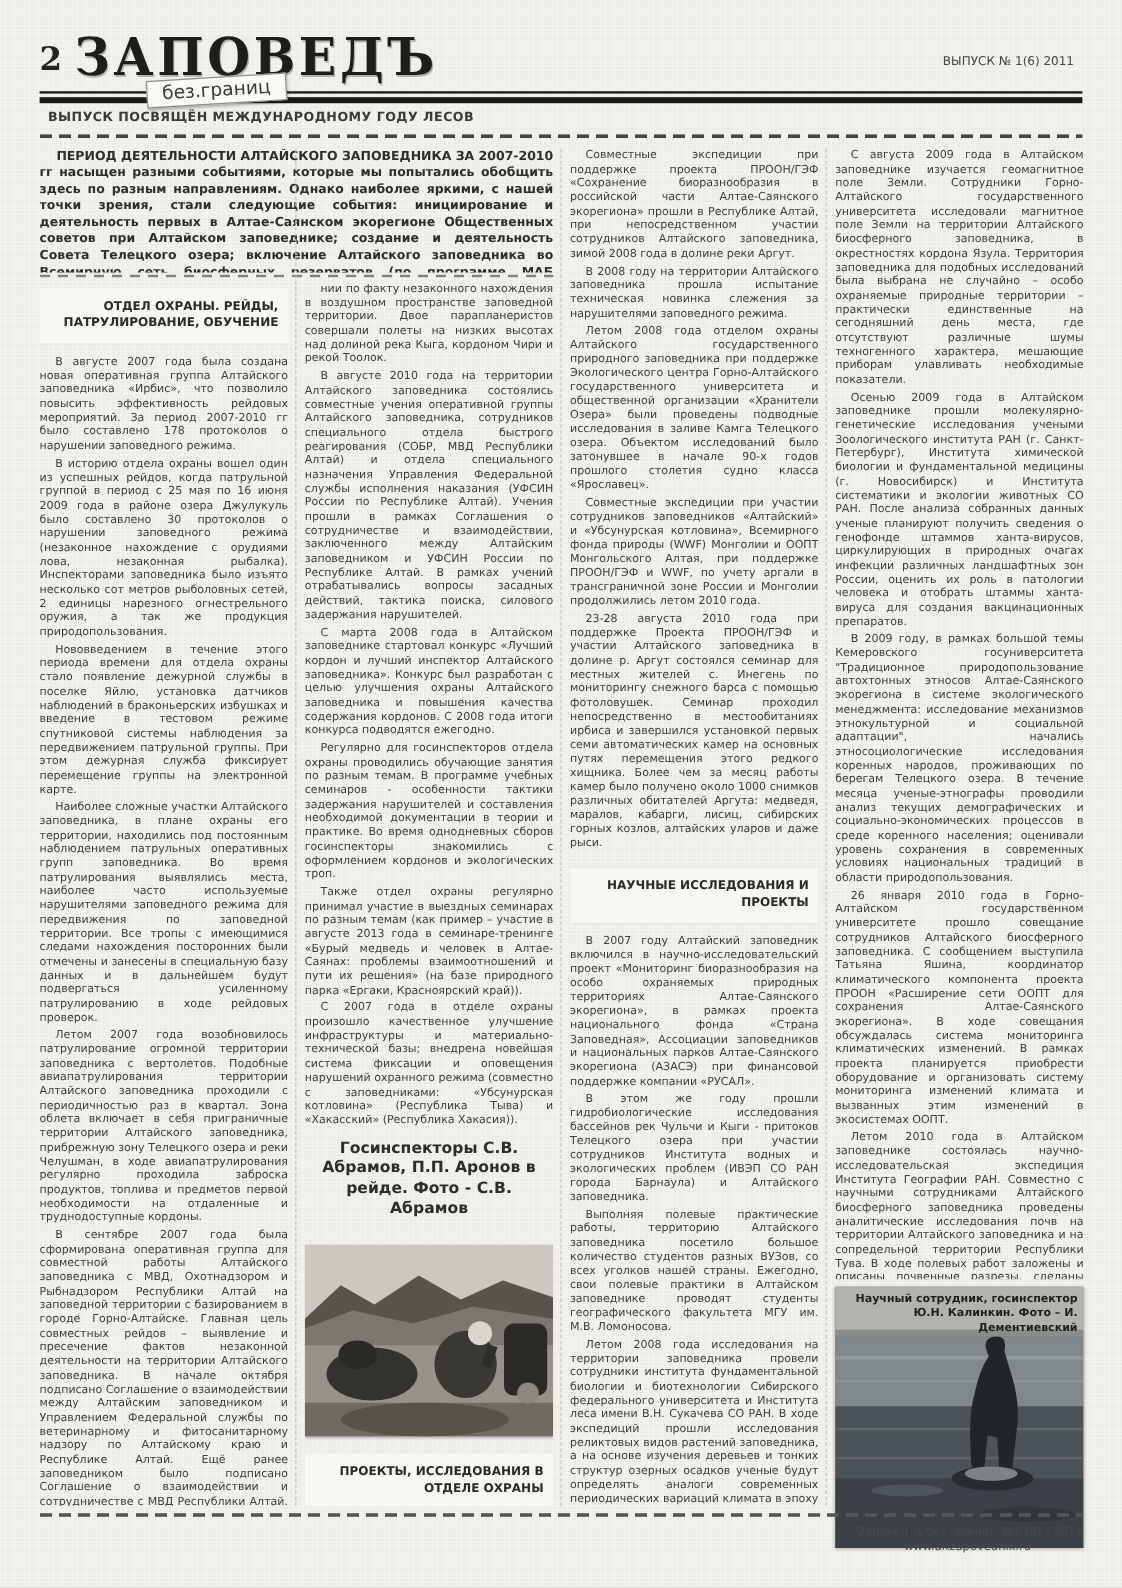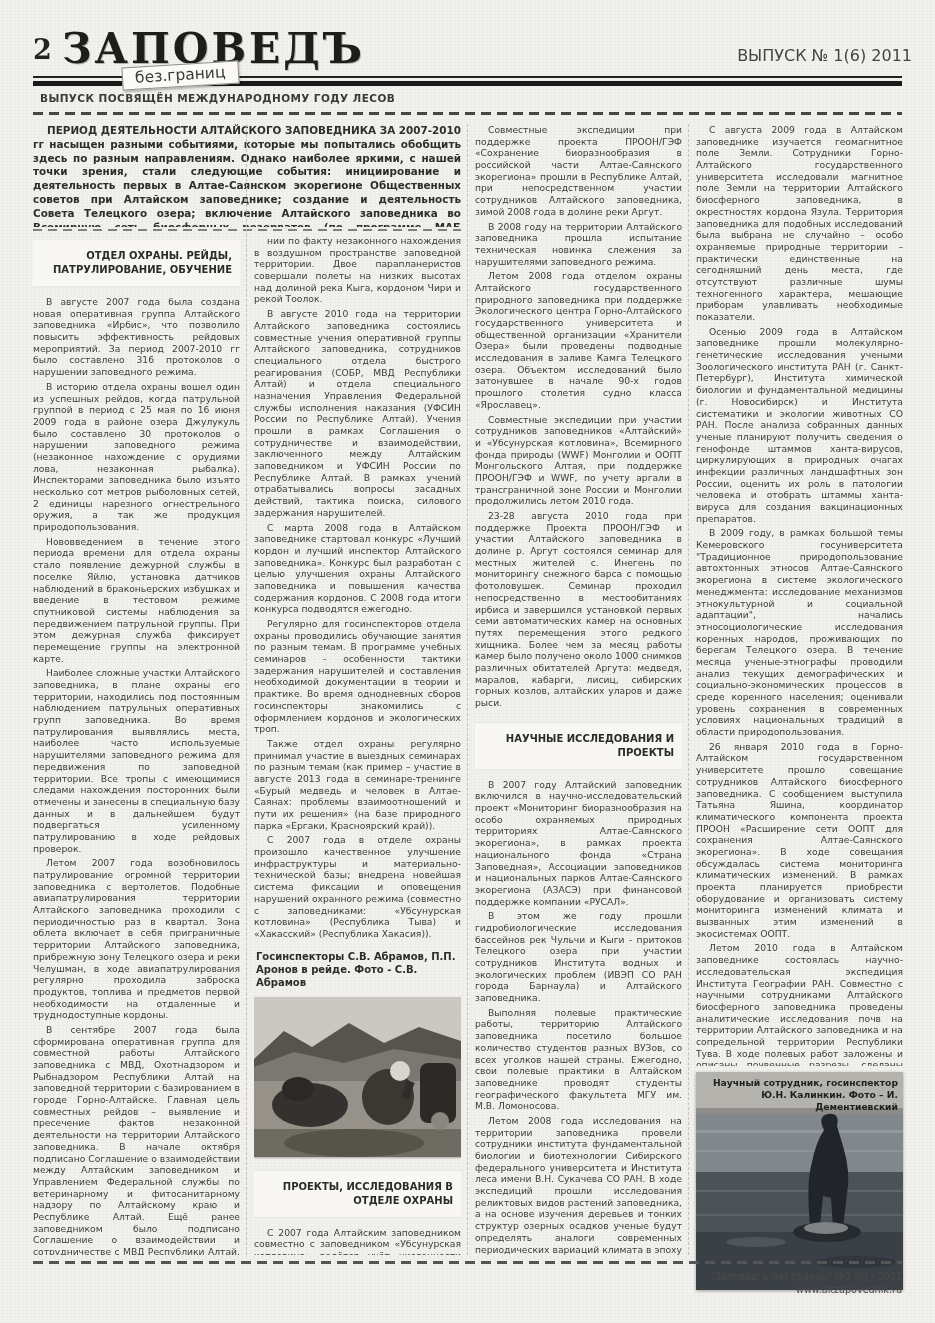--- a/index.html
+++ b/index.html
@@ -8,51 +8,51 @@
     background:#f0efeb;
     background-image:
       repeating-linear-gradient(0deg, rgba(0,0,0,0.015) 0 1px, transparent 1px 3px),
       repeating-linear-gradient(90deg, rgba(255,255,255,0.25) 0 1px, transparent 1px 4px);
     font-family:"DejaVu Sans", sans-serif;color:#3c3c3c;overflow:hidden;
   }
   
   .page-number{position:absolute;left:33px;top:34px;font-family:"DejaVu Serif",serif;font-size:27px;font-weight:bold;color:#242424;}
   .masthead{position:absolute;left:62px;top:24px;font-family:"DejaVu Serif",serif;font-size:41px;font-weight:bold;letter-spacing:3px;color:#1d1d1c;transform:scaleY(1.06);text-shadow:1px 1px 0 rgba(0,0,0,.25);}
   .masthead-sub{position:absolute;left:122px;top:64px;z-index:3;background:#fbfaf6;border:1px solid #8f8d88;box-shadow:1px 2px 2px rgba(0,0,0,.25);padding:1px 12px 2px;font-size:15.5px;color:#3a3a38;transform:rotate(-3.5deg);}
-  .issue-label{position:absolute;right:23px;top:46px;font-size:16px;color:#454545;}
+  .issue-label{position:absolute;right:40px;top:46px;font-size:10px;color:#454545;}
   .rule-thin{position:absolute;left:33px;width:869px;top:76px;height:2px;background:#202020;}
   .rule-thick{position:absolute;left:33px;width:869px;top:81px;height:5px;background:#1a1a1a;}
   .theme-line{position:absolute;left:40px;top:92px;font-size:10.5px;font-weight:bold;letter-spacing:.4px;color:#3a3a3a;}
   .dash-row{position:absolute;height:3px;background:repeating-linear-gradient(90deg,#454545 0 10px,transparent 10px 16px);}
   #dash-top{left:33px;width:869px;top:112px;}
   #dash-intro{left:33px;width:428px;top:229px;height:2px;background:repeating-linear-gradient(90deg,#83817c 0 9px,transparent 9px 15px);}
   #dash-footer{left:33px;width:869px;top:1261px;height:2.5px;background:repeating-linear-gradient(90deg,#555 0 10px,transparent 10px 16px);}
   
   .intro{position:absolute;left:33px;top:124px;width:428px;height:103px;overflow:hidden;
     font-size:10.4px;line-height:1.33;font-weight:bold;color:#2e2e2d;text-align:justify;text-indent:14px;}
   
   .col{position:absolute;width:207px;font-size:9.2px;line-height:1.27;text-align:justify;color:#3d3d3c;overflow:hidden;}
   #col1{left:33px;top:240px;height:1015px;}
   #col2{left:254px;top:235px;height:1020px;}
   #col3{left:475px;top:124px;height:1131px;}
   #col4-text{left:696px;top:124px;height:942px;}
   .col p{margin:0 0 3px;text-indent:13px;}
   .col-heading{background:#f8f7f3;box-shadow:0 0 0 1px rgba(0,0,0,.03);text-align:right;font-weight:bold;font-size:10px;line-height:1.4;padding:9px 8px;margin:0 0 10px;color:#2b2b2a;text-indent:0;}
   .col-heading.mid{margin-top:14px;}
-  .photo-caption{font-weight:bold;text-align:left;font-size:10px;line-height:1.3;margin:10px 2px 8px;text-indent:0;color:#2d2d2c;}
+  .photo-caption{font-weight:bold;text-align:center;font-size:13px;line-height:1.3;margin:10px 2px 20px;text-indent:0;color:#2d2d2c;}
   .vsep{position:absolute;top:124px;height:1131px;width:0;border-left:1px dashed #c3c1bb;}
   #vsep1{left:246px;} #vsep2{left:467px;} #vsep3{left:688px;}
   
   .photo1{width:207px;height:160px;display:block;margin:0 0 6px;box-shadow:0 1px 2px rgba(0,0,0,.3);}
   .photo2-wrap{position:absolute;left:696px;top:1072px;width:207px;height:218px;box-shadow:0 1px 3px rgba(0,0,0,.35);}
   .photo2-wrap svg{display:block;}
   .photo2-caption{position:absolute;top:5px;left:4px;right:5px;text-align:right;font-size:9.2px;line-height:1.3;font-weight:bold;color:#1e2020;}
   
   .footer-quote{position:absolute;left:36px;top:1270px;width:520px;font-size:9.6px;color:#4a4a49;}
-  .footer-right{position:absolute;right:33px;top:1270px;text-align:right;font-size:9.6px;color:#4a4a49;line-height:1.4;}
+  .footer-right{position:absolute;right:33px;top:1270px;text-align:center;font-size:9.6px;color:#4a4a49;line-height:1.4;}
 </style>
 </head>
 <body>
 
 <div class="page">
 
   <div class="page-number">2</div>
   <div class="masthead">ЗАПОВЕДЪ</div>
   <div class="masthead-sub">без.границ</div>
   <div class="issue-label">ВЫПУСК № 1(6) 2011</div>
@@ -63,21 +63,21 @@
 
   <div class="intro">ПЕРИОД ДЕЯТЕЛЬНОСТИ АЛТАЙСКОГО ЗАПОВЕДНИКА ЗА 2007-2010 гг насыщен разными событиями, которые мы попытались обобщить здесь по разным направлениям. Однако наиболее яркими, с нашей точки зрения, стали следующие события: инициирование и деятельность первых в Алтае-Саянском экорегионе Общественных советов при Алтайском заповеднике; создание и деятельность Совета Телецкого озера; включение Алтайского заповедника во Всемирную сеть биосферных резерватов (по программе МАБ «Человек и Биосфера»); установка спутникового Интернета в центральной усадьбе заповедника, пос. Яйлю.</div>
   <div class="dash-row" id="dash-intro"></div>
 
   <div class="vsep" id="vsep1"></div>
   <div class="vsep" id="vsep2"></div>
   <div class="vsep" id="vsep3"></div>
 
   <div class="col" id="col1">
     <div class="col-heading">ОТДЕЛ ОХРАНЫ. РЕЙДЫ, ПАТРУЛИРОВАНИЕ, ОБУЧЕНИЕ</div>
-    <p>В августе 2007 года была создана новая оперативная группа Алтайского заповедника «Ирбис», что позволило повысить эффективность рейдовых мероприятий. За период 2007-2010 гг было составлено 316 протоколов о нарушении заповедного режима.</p>
+    <p>В августе 2007 года была создана новая оперативная группа Алтайского заповедника «Ирбис», что позволило повысить эффективность рейдовых мероприятий. За период 2007-2010 гг было составлено 178 протоколов о нарушении заповедного режима.</p>
     <p>В историю отдела охраны вошел один из успешных рейдов, когда патрульной группой в период с 25 мая по 16 июня 2009 года в районе озера Джулукуль было составлено 30 протоколов о нарушении заповедного режима (незаконное нахождение с орудиями лова, незаконная рыбалка). Инспекторами заповедника было изъято несколько сот метров рыболовных сетей, 2 единицы нарезного огнестрельного оружия, а так же продукция природопользования.</p>
     <p>Нововведением в течение этого периода времени для отдела охраны стало появление дежурной службы в поселке Яйлю, установка датчиков наблюдений в браконьерских избушках и введение в тестовом режиме спутниковой системы наблюдения за передвижением патрульной группы. При этом дежурная служба фиксирует перемещение группы на электронной карте.</p>
     <p>Наиболее сложные участки Алтайского заповедника, в плане охраны его территории, находились под постоянным наблюдением патрульных оперативных групп заповедника. Во время патрулирования выявлялись места, наиболее часто используемые нарушителями заповедного режима для передвижения по заповедной территории. Все тропы с имеющимися следами нахождения посторонних были отмечены и занесены в специальную базу данных и в дальнейшем будут подвергаться усиленному патрулированию в ходе рейдовых проверок.</p>
     <p>Летом 2007 года возобновилось патрулирование огромной территории заповедника с вертолетов. Подобные авиапатрулирования территории Алтайского заповедника проходили с периодичностью раз в квартал. Зона облета включает в себя приграничные территории Алтайского заповедника, прибрежную зону Телецкого озера и реки Челушман, в ходе авиапатрулирования регулярно проходила заброска продуктов, топлива и предметов первой необходимости на отдаленные и труднодоступные кордоны.</p>
     <p>В сентябре 2007 года была сформирована оперативная группа для совместной работы Алтайского заповедника с МВД, Охотнадзором и Рыбнадзором Республики Алтай на заповедной территории с базированием в городе Горно-Алтайске. Главная цель совместных рейдов – выявление и пресечение фактов незаконной деятельности на территории Алтайского заповедника. В начале октября подписано Соглашение о взаимодействии между Алтайским заповедником и Управлением Федеральной службы по ветеринарному и фитосанитарному надзору по Алтайскому краю и Республике Алтай. Ещё ранее заповедником было подписано Соглашение о взаимодействии и сотрудничестве с МВД Республики Алтай. Первый совместный рейд с сотрудниками Охотнадзора Республики Алтай был проведен с 25 октября по 5 ноября 2007 года на территории Улаганского района Республики Алтай в приграничных зонах Алтайского заповедника. В ходе рейда было изъято 11 единиц огнестрельного нарезного оружия.</p>
 
   </div>
 
   <div class="col" id="col2">
     <p>нии по факту незаконного нахождения в воздушном пространстве заповедной территории. Двое парапланеристов совершали полеты на низких высотах над долиной река Кыга, кордоном Чири и рекой Тоолок.</p>

